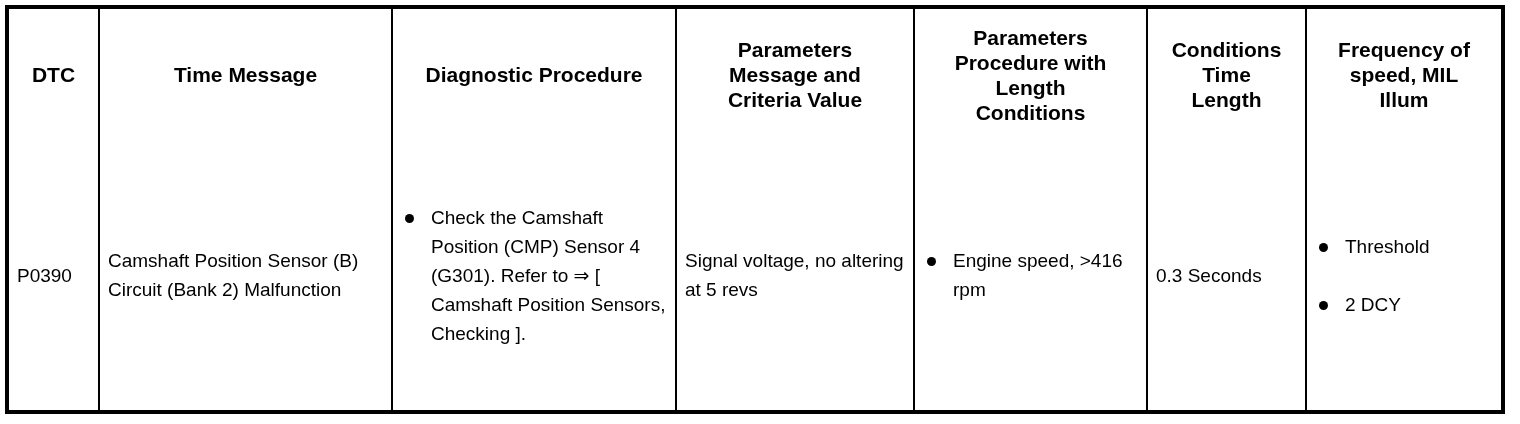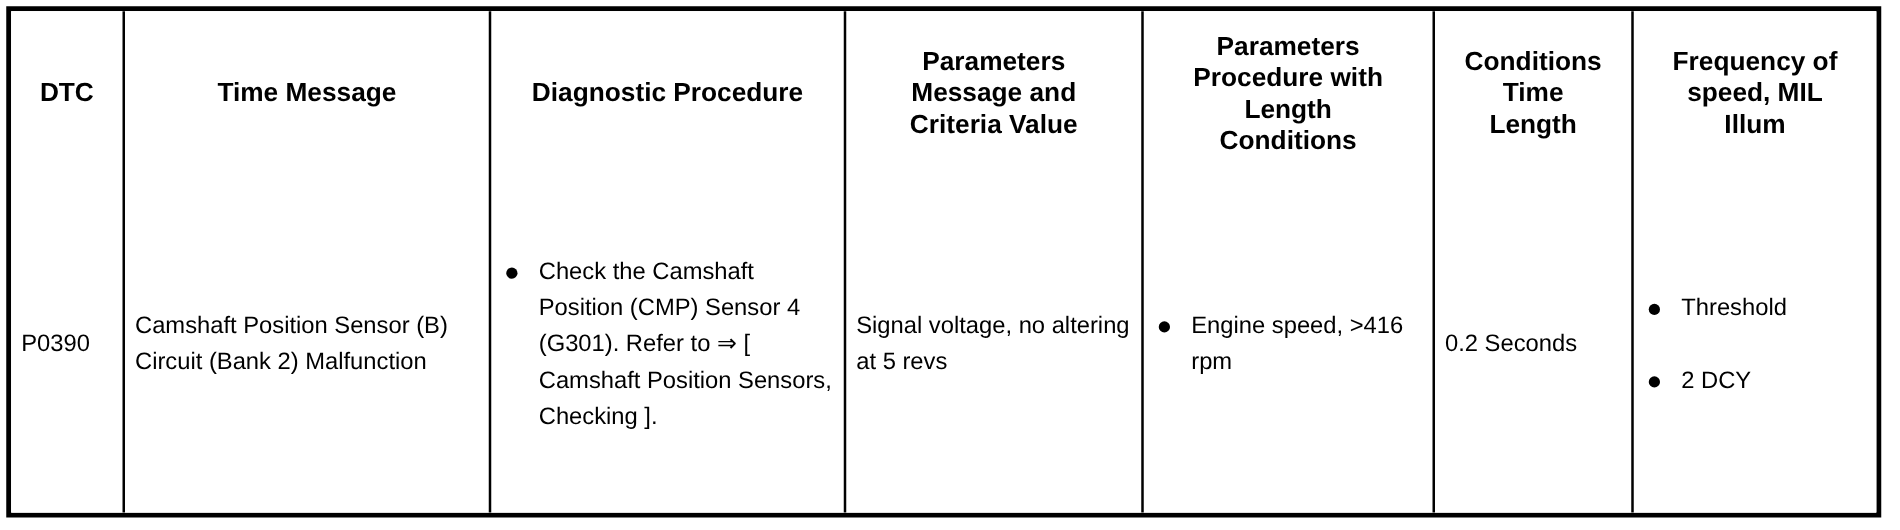--- a/index.html
+++ b/index.html
@@ -199,21 +199,21 @@
         <td>
           <ul class="bullets">
             <li>
               <span class="bullet-dot"></span>
               <span>Engine speed, &gt;416 rpm</span>
             </li>
           </ul>
         </td>
 
         <td>
-          <span class="cell-plain">0.2 Seconds</span>
+          <span class="cell-plain">0.3 Seconds</span>
         </td>
 
         <td>
           <ul class="bullets freq-list">
             <li>
               <span class="bullet-dot"></span>
               <span>Threshold</span>
             </li>
             <li>
               <span class="bullet-dot"></span>

